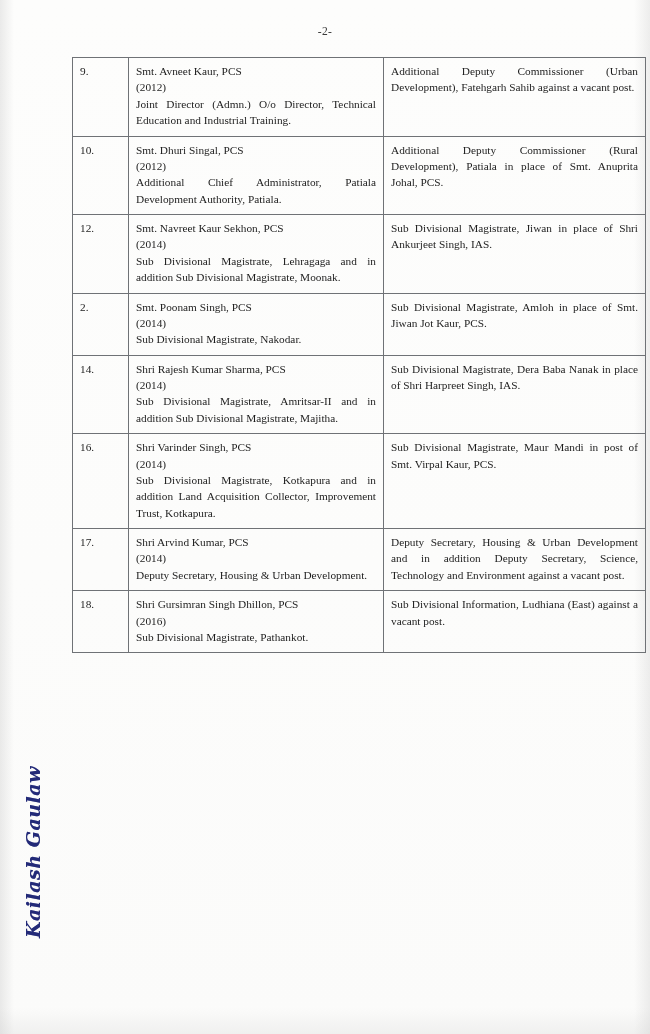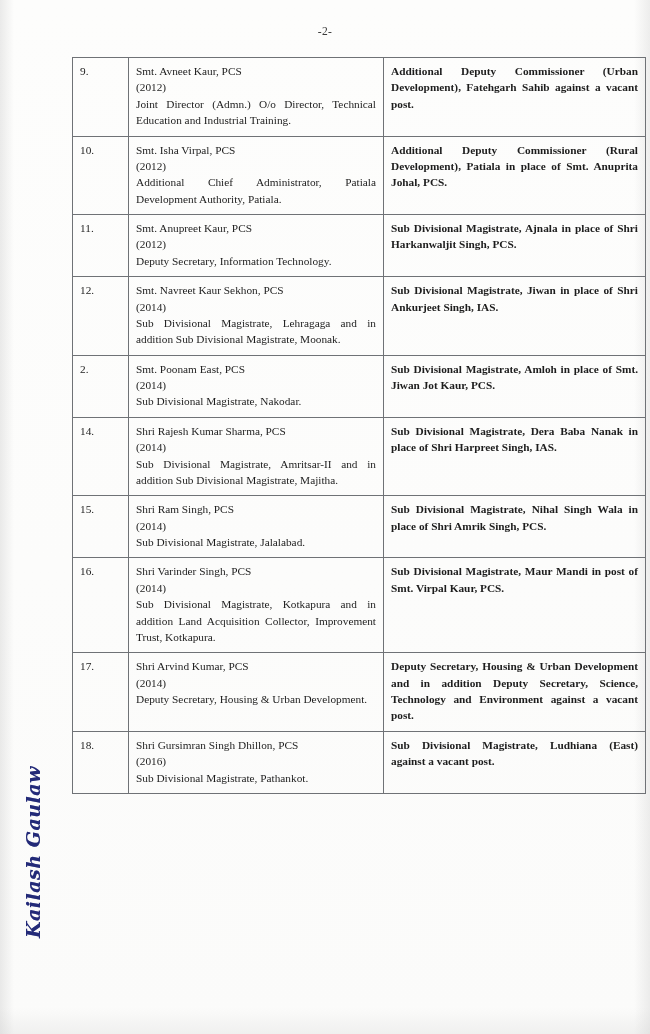--- a/index.html
+++ b/index.html
@@ -85,21 +85,20 @@
   td.col-officer {
     width: 240px;
     text-align: justify;
     text-justify: inter-word;
     font-family: Liberation Serif, serif;
   }
   td.col-posting {
     width: 247px;
     text-align: justify;
     text-justify: inter-word;
-    font-weight: bold;
   }
   .line {
     display: block;
   }
   .line.just {
     text-align: justify;
     text-align-last: left;
   }
   
   .col-officer .line:last-child,
@@ -152,81 +151,59 @@
               <span class="line">(2012)</span>
               <span class="line just">Joint Director (Admn.) O/o Director, Technical Education and Industrial Training.</span>
             </td>
             <td class="col-posting">
               <span class="line just">Additional Deputy Commissioner (Urban Development), Fatehgarh Sahib against a vacant post.</span>
             </td>
           </tr>
           <tr>
             <td class="col-sr">10.</td>
             <td class="col-officer">
-              <span class="line">Smt. Isha Virpal, PCS</span>
+              <span class="line">Smt. Dhuri Singal, PCS</span>
               <span class="line">(2012)</span>
               <span class="line just">Additional Chief Administrator, Patiala Development Authority, Patiala.</span>
             </td>
             <td class="col-posting">
               <span class="line just">Additional Deputy Commissioner (Rural Development), Patiala in place of Smt. Anuprita Johal, PCS.</span>
             </td>
           </tr>
           <tr>
-            <td class="col-sr">11.</td>
-            <td class="col-officer">
-              <span class="line">Smt. Anupreet Kaur, PCS</span>
-              <span class="line">(2012)</span>
-              <span class="line just">Deputy Secretary, Information Technology.</span>
-            </td>
-            <td class="col-posting">
-              <span class="line just">Sub Divisional Magistrate, Ajnala in place of Shri Harkanwaljit Singh, PCS.</span>
-            </td>
-          </tr>
-          <tr>
             <td class="col-sr">12.</td>
             <td class="col-officer">
               <span class="line">Smt. Navreet Kaur Sekhon, PCS</span>
               <span class="line">(2014)</span>
               <span class="line just">Sub Divisional Magistrate, Lehragaga and in addition Sub Divisional Magistrate, Moonak.</span>
             </td>
             <td class="col-posting">
               <span class="line just">Sub Divisional Magistrate, Jiwan in place of Shri Ankurjeet Singh, IAS.</span>
             </td>
           </tr>
           <tr>
             <td class="col-sr">2.</td>
             <td class="col-officer">
-              <span class="line">Smt. Poonam East, PCS</span>
+              <span class="line">Smt. Poonam Singh, PCS</span>
               <span class="line">(2014)</span>
               <span class="line just">Sub Divisional Magistrate, Nakodar.</span>
             </td>
             <td class="col-posting">
               <span class="line just">Sub Divisional Magistrate, Amloh in place of Smt. Jiwan Jot Kaur, PCS.</span>
             </td>
           </tr>
           <tr>
             <td class="col-sr">14.</td>
             <td class="col-officer">
               <span class="line">Shri Rajesh Kumar Sharma, PCS</span>
               <span class="line">(2014)</span>
               <span class="line just">Sub Divisional Magistrate, Amritsar-II and in addition Sub Divisional Magistrate, Majitha.</span>
             </td>
             <td class="col-posting">
               <span class="line just">Sub Divisional Magistrate, Dera Baba Nanak in place of Shri Harpreet Singh, IAS.</span>
-            </td>
-          </tr>
-          <tr>
-            <td class="col-sr">15.</td>
-            <td class="col-officer">
-              <span class="line">Shri Ram Singh, PCS</span>
-              <span class="line">(2014)</span>
-              <span class="line just">Sub Divisional Magistrate, Jalalabad.</span>
-            </td>
-            <td class="col-posting">
-              <span class="line just">Sub Divisional Magistrate, Nihal Singh Wala in place of Shri Amrik Singh, PCS.</span>
             </td>
           </tr>
           <tr>
             <td class="col-sr">16.</td>
             <td class="col-officer">
               <span class="line">Shri Varinder Singh, PCS</span>
               <span class="line">(2014)</span>
               <span class="line just">Sub Divisional Magistrate, Kotkapura and in addition Land Acquisition Collector, Improvement Trust, Kotkapura.</span>
             </td>
             <td class="col-posting">
@@ -245,21 +222,21 @@
             </td>
           </tr>
           <tr>
             <td class="col-sr">18.</td>
             <td class="col-officer">
               <span class="line">Shri Gursimran Singh Dhillon, PCS</span>
               <span class="line">(2016)</span>
               <span class="line just">Sub Divisional Magistrate, Pathankot.</span>
             </td>
             <td class="col-posting">
-              <span class="line just">Sub Divisional Magistrate, Ludhiana (East) against a vacant post.</span>
+              <span class="line just">Sub Divisional Information, Ludhiana (East) against a vacant post.</span>
             </td>
           </tr>
         </tbody>
     </table>
   </div>
 
   <div class="signature">
     <span class="signature-inner">Kailash Gaulaw</span>
   </div>
 

